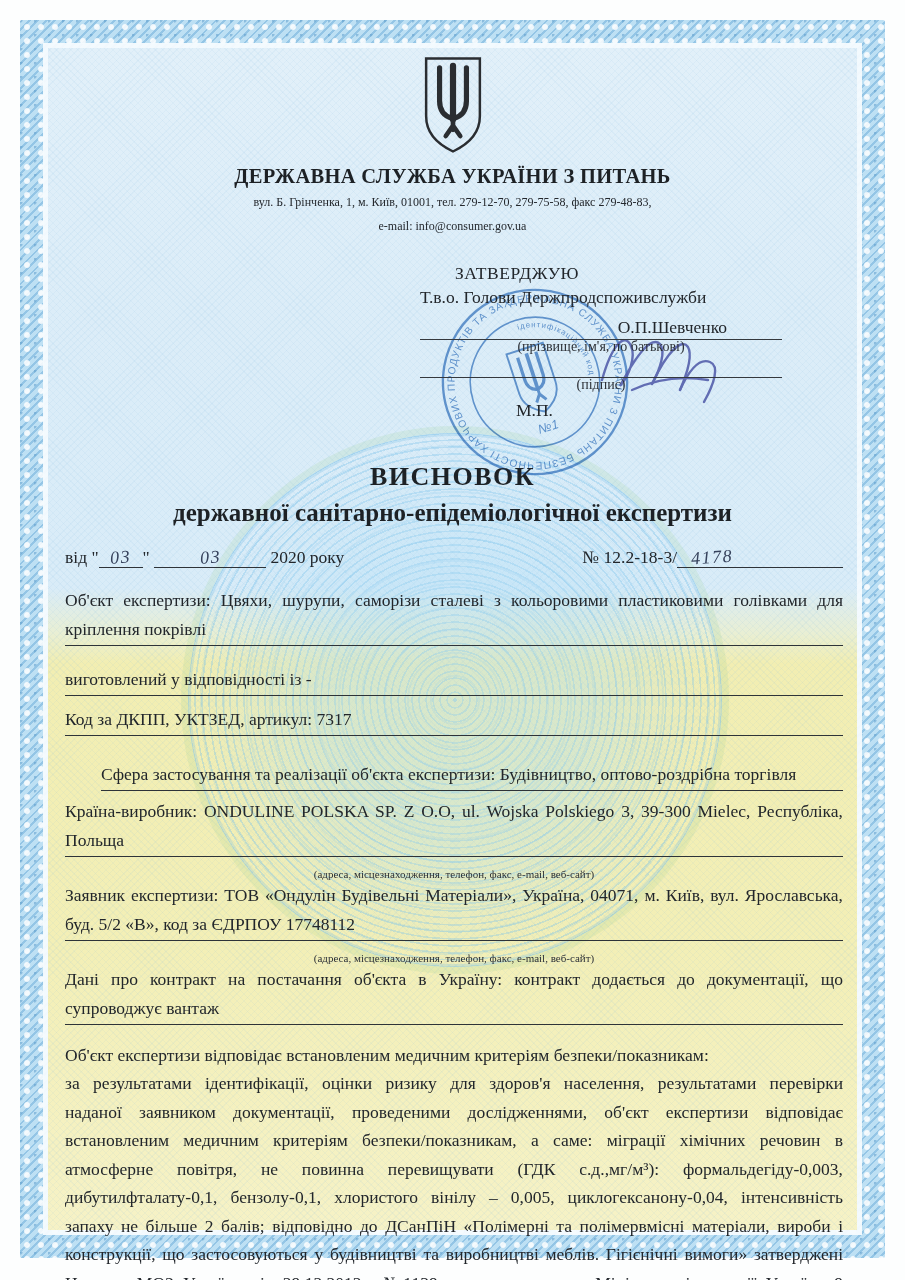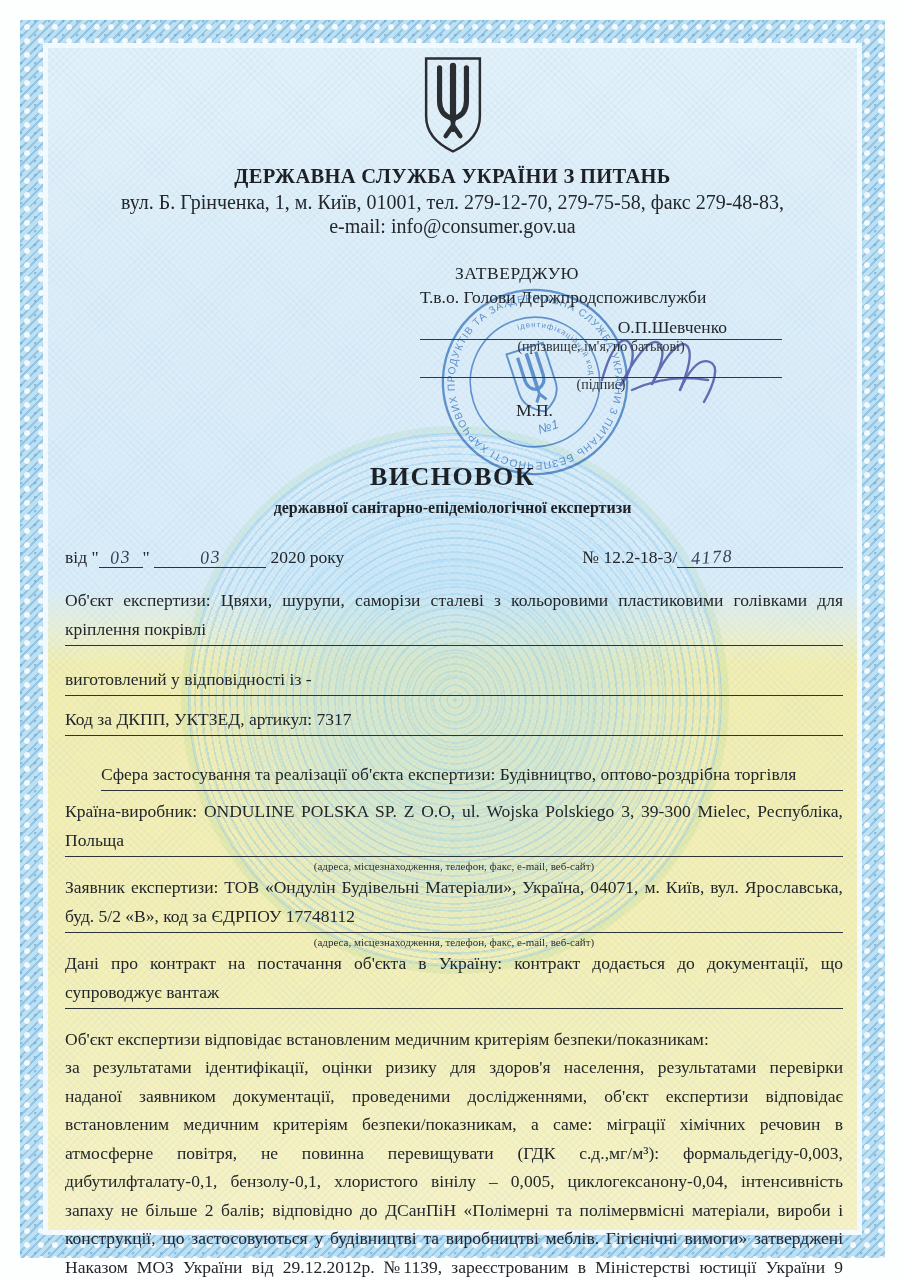--- a/index.html
+++ b/index.html
@@ -40,50 +40,50 @@
       radial-gradient(circle, rgba(170,220,246,.35) 0 34%, rgba(170,220,246,0) 68%),
       repeating-radial-gradient(circle at 50% 50%, rgba(120,193,234,.34) 0 1.6px, rgba(120,193,234,0) 1.6px 7px),
       repeating-radial-gradient(circle at 50% 50%, rgba(120,193,234,.18) 0 2px, rgba(120,193,234,0) 2px 23px);
     box-shadow:inset 0 0 0 3px rgba(118,190,230,.28), 0 0 0 7px rgba(150,205,135,.16);
   }
   .content{position:absolute;inset:0;}
   
   .hdr{position:absolute;top:55px;left:0;right:0;text-align:center;}
   .emblem{display:block;margin:0 auto 8px auto;}
   .org{font-weight:bold;font-size:20.5px;line-height:26px;letter-spacing:.3px;color:#1d2125;}
-  .addr{font-size:20px;line-height:21px;margin-top:3px;color:#23272c;}
+  .addr{font-size:12px;line-height:21px;margin-top:3px;color:#23272c;}
   
   .approval{position:absolute;left:420px;top:262px;width:362px;font-size:17.5px;line-height:22px;}
   .appr-label{margin-left:35px;letter-spacing:.5px;}
   .appr-pos{margin-top:2px;}
   .appr-name{margin-top:8px;text-align:right;padding-right:55px;border-bottom:1.5px solid #34383d;padding-bottom:1px;}
   .appr-cap{font-size:14px;line-height:13px;text-align:center;color:#2c3036;}
   .appr-sigline{height:24px;border-bottom:1.5px solid #34383d;}
   .appr-mp{margin-left:96px;margin-top:8px;}
   .stamp{position:absolute;left:437px;top:284px;width:196px;height:196px;opacity:.82;mix-blend-mode:multiply;}
   .signature{position:absolute;left:592px;top:318px;width:160px;height:92px;opacity:.9;}
   
   .title-block{position:absolute;top:462px;left:0;right:0;text-align:center;}
   .title-main{font-size:26px;font-weight:bold;letter-spacing:1.5px;color:#1d2125;}
-  .title-sub{font-size:16px;font-weight:bold;margin-top:7px;color:#1d2125;}
+  .title-sub{font-size:25px;font-weight:bold;margin-top:7px;color:#1d2125;}
   
   .date-row{position:absolute;top:546px;left:65px;width:778px;display:flex;justify-content:space-between;font-size:17.5px;}
   .blank{display:inline-block;border-bottom:1.4px solid #2e3338;text-align:center;vertical-align:bottom;}
   .blank-day{width:44px;}
   .blank-month{width:112px;}
   .blank-num{width:152px;text-align:left;padding-left:14px;}
   .hand{
     display:inline-block;font-style:italic;color:#36425c;font-size:18px;
     transform:rotate(-4deg) translateY(1px);letter-spacing:1.5px;
   }
   
   .fields{position:absolute;top:586px;left:65px;width:778px;font-size:17.5px;line-height:29px;}
   .field{border-bottom:1.5px solid #2e3338;padding-bottom:1px;text-align:justify;}
   .field.single{text-align:left;}
-  .cap{font-size:11px;line-height:14px;text-align:center;color:#2c3036;margin-top:2px;}
+  .cap{font-size:11px;line-height:14px;text-align:center;color:#2c3036;margin-top:10px;}
   .f-mb19{margin-bottom:19px;} .f-mb9{margin-bottom:9px;} .f-mb24{margin-bottom:24px;}
   .f-mb6{margin-bottom:6px;margin-left:36px;} .f-mb8{margin-bottom:8px;}
   .wrap-mb0{margin-bottom:0;}
   .conclusion-head{margin-top:16px;line-height:28px;}
   .conclusion-body{text-align:justify;line-height:28.5px;word-spacing:2px;}
 </style>
 </head>
 <body>
 
 <div class="page">

